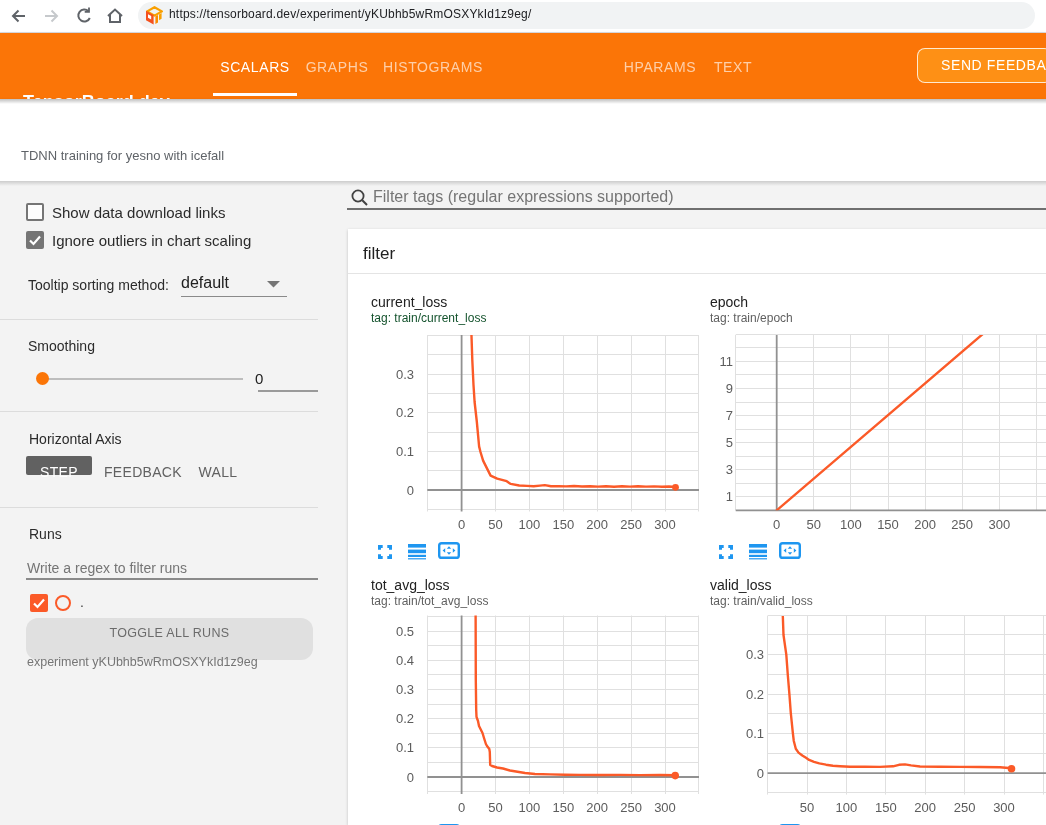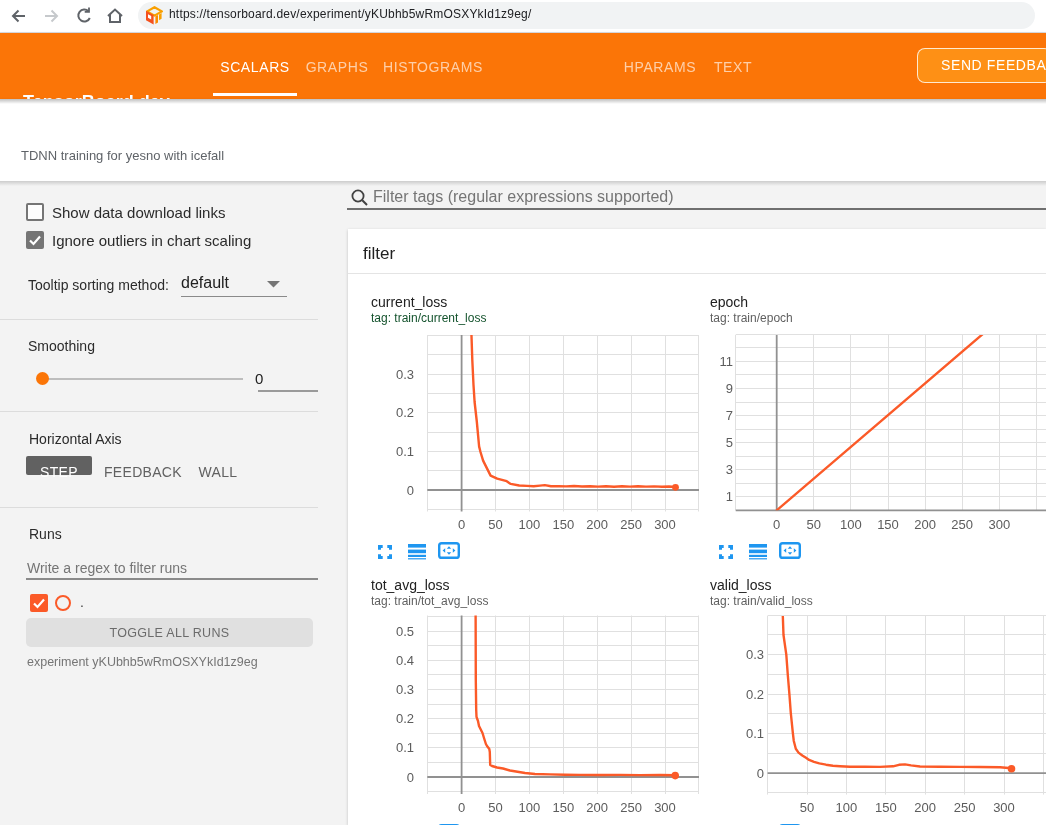--- a/index.html
+++ b/index.html
@@ -82,21 +82,21 @@
 <div class="abs" style="left:0;top:507px;width:318px;height:1px;background:#dcdcdc;"></div>
 <div class="abs" style="left:29px;top:526px;font-size:14px;color:#2b2b2b;">Runs</div>
 <div class="abs" style="left:27px;top:560px;font-size:14px;color:#757575;">Write a regex to filter runs</div>
 <div class="abs" style="left:26px;top:578px;width:292px;height:1.5px;background:#8a8a8a;"></div>
 <div class="abs" style="left:30px;top:594px;width:18px;height:18px;border-radius:2px;background:#fb5a28;"></div>
 <svg class="abs" style="left:32px;top:596px" width="14" height="14" viewBox="0 0 14 14">
       <path d="M2 7.5 L5.5 11 L12 3.5" stroke="#fff" stroke-width="2.2" fill="none"></path>
     </svg>
 <div class="abs" style="left:55px;top:595px;width:16px;height:16px;border-radius:50%;border:2px solid #fb5a28;"></div>
 <div class="abs" style="left:80px;top:594px;font-size:14px;color:#424242;">.</div>
-<div class="abs" style="left:26px;top:618px;width:287px;height:29px;background:#e0e0e0;border-radius:5px;color:#6b6b6b;font-size:12.5px;letter-spacing:0.3px;text-align:center;line-height:31px;">TOGGLE ALL RUNS</div>
+<div class="abs" style="left:26px;top:618px;width:287px;height:42px;background:#e0e0e0;border-radius:12px;color:#6b6b6b;font-size:12.5px;letter-spacing:0.3px;text-align:center;line-height:31px;">TOGGLE ALL RUNS</div>
 <div class="abs" style="left:27px;top:655px;font-size:12.5px;color:#757575;">experiment yKUbhb5wRmOSXYkId1z9eg</div>
 
 <svg class="abs" style="left:351px;top:189px" width="17" height="17" viewBox="0 0 17 17">
   <circle cx="7" cy="7" r="5.6" fill="none" stroke="#424242" stroke-width="1.8"></circle>
   <path d="M11.3 11.3 L16 16" stroke="#424242" stroke-width="2"></path>
 </svg>
 <div class="abs" style="left:373px;top:188px;font-size:16px;color:#757575;">Filter tags (regular expressions supported)</div>
 <div class="abs" style="left:347px;top:208.3px;width:699px;height:2.2px;background:#6f6f6f;"></div>
 
 <div class="abs" style="left:348px;top:229px;width:698px;height:596px;background:#ffffff;box-shadow:0 1px 3px rgba(0,0,0,0.2);"></div>

